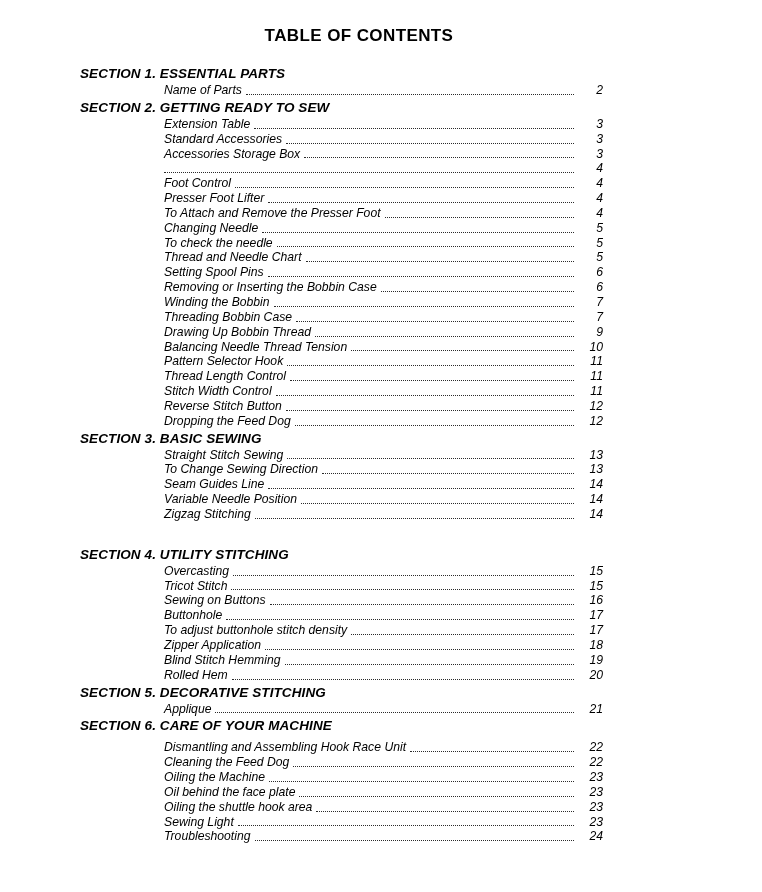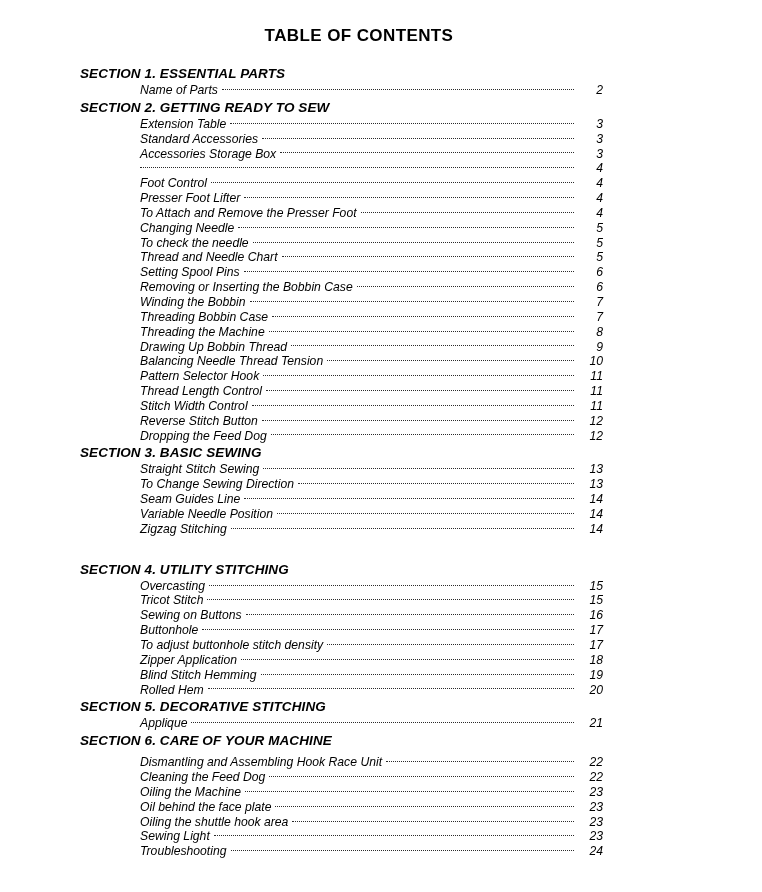--- a/index.html
+++ b/index.html
@@ -44,26 +44,27 @@
     letter-spacing: 0.1px;
     padding-left: 80px;
     line-height: 19px;
     white-space: nowrap;
   }
   .entries {
     display: block;
   }
   .entry {
     display: flex;
-    align-items: center;
+    align-items: flex-end;
     padding-left: 140px;
     padding-right: 115px;
     line-height: 14.85px;
     font-size: 12.2px;
     white-space: nowrap;
+    margin-left: 24px;
   }
   .entry-label {
     flex: 0 0 auto;
     padding-right: 4px;
   }
   .leader {
     flex: 1 1 auto;
     position: relative;
     height: 1px;
     margin: 0 1px 3px 0;
@@ -167,25 +168,20 @@
             <span class="entry-label">Winding the Bobbin</span>
             <span class="leader"></span>
             <span class="entry-page">7</span>
           </div>
           <div class="entry">
             <span class="entry-label">Threading Bobbin Case</span>
             <span class="leader"></span>
             <span class="entry-page">7</span>
           </div>
           <div class="entry">
-            <span class="entry-label">Threading the Machine</span>
-            <span class="leader"></span>
-            <span class="entry-page">8</span>
-          </div>
-          <div class="entry">
             <span class="entry-label">Drawing Up Bobbin Thread</span>
             <span class="leader"></span>
             <span class="entry-page">9</span>
           </div>
           <div class="entry">
             <span class="entry-label">Balancing Needle Thread Tension</span>
             <span class="leader"></span>
             <span class="entry-page">10</span>
           </div>
           <div class="entry">

